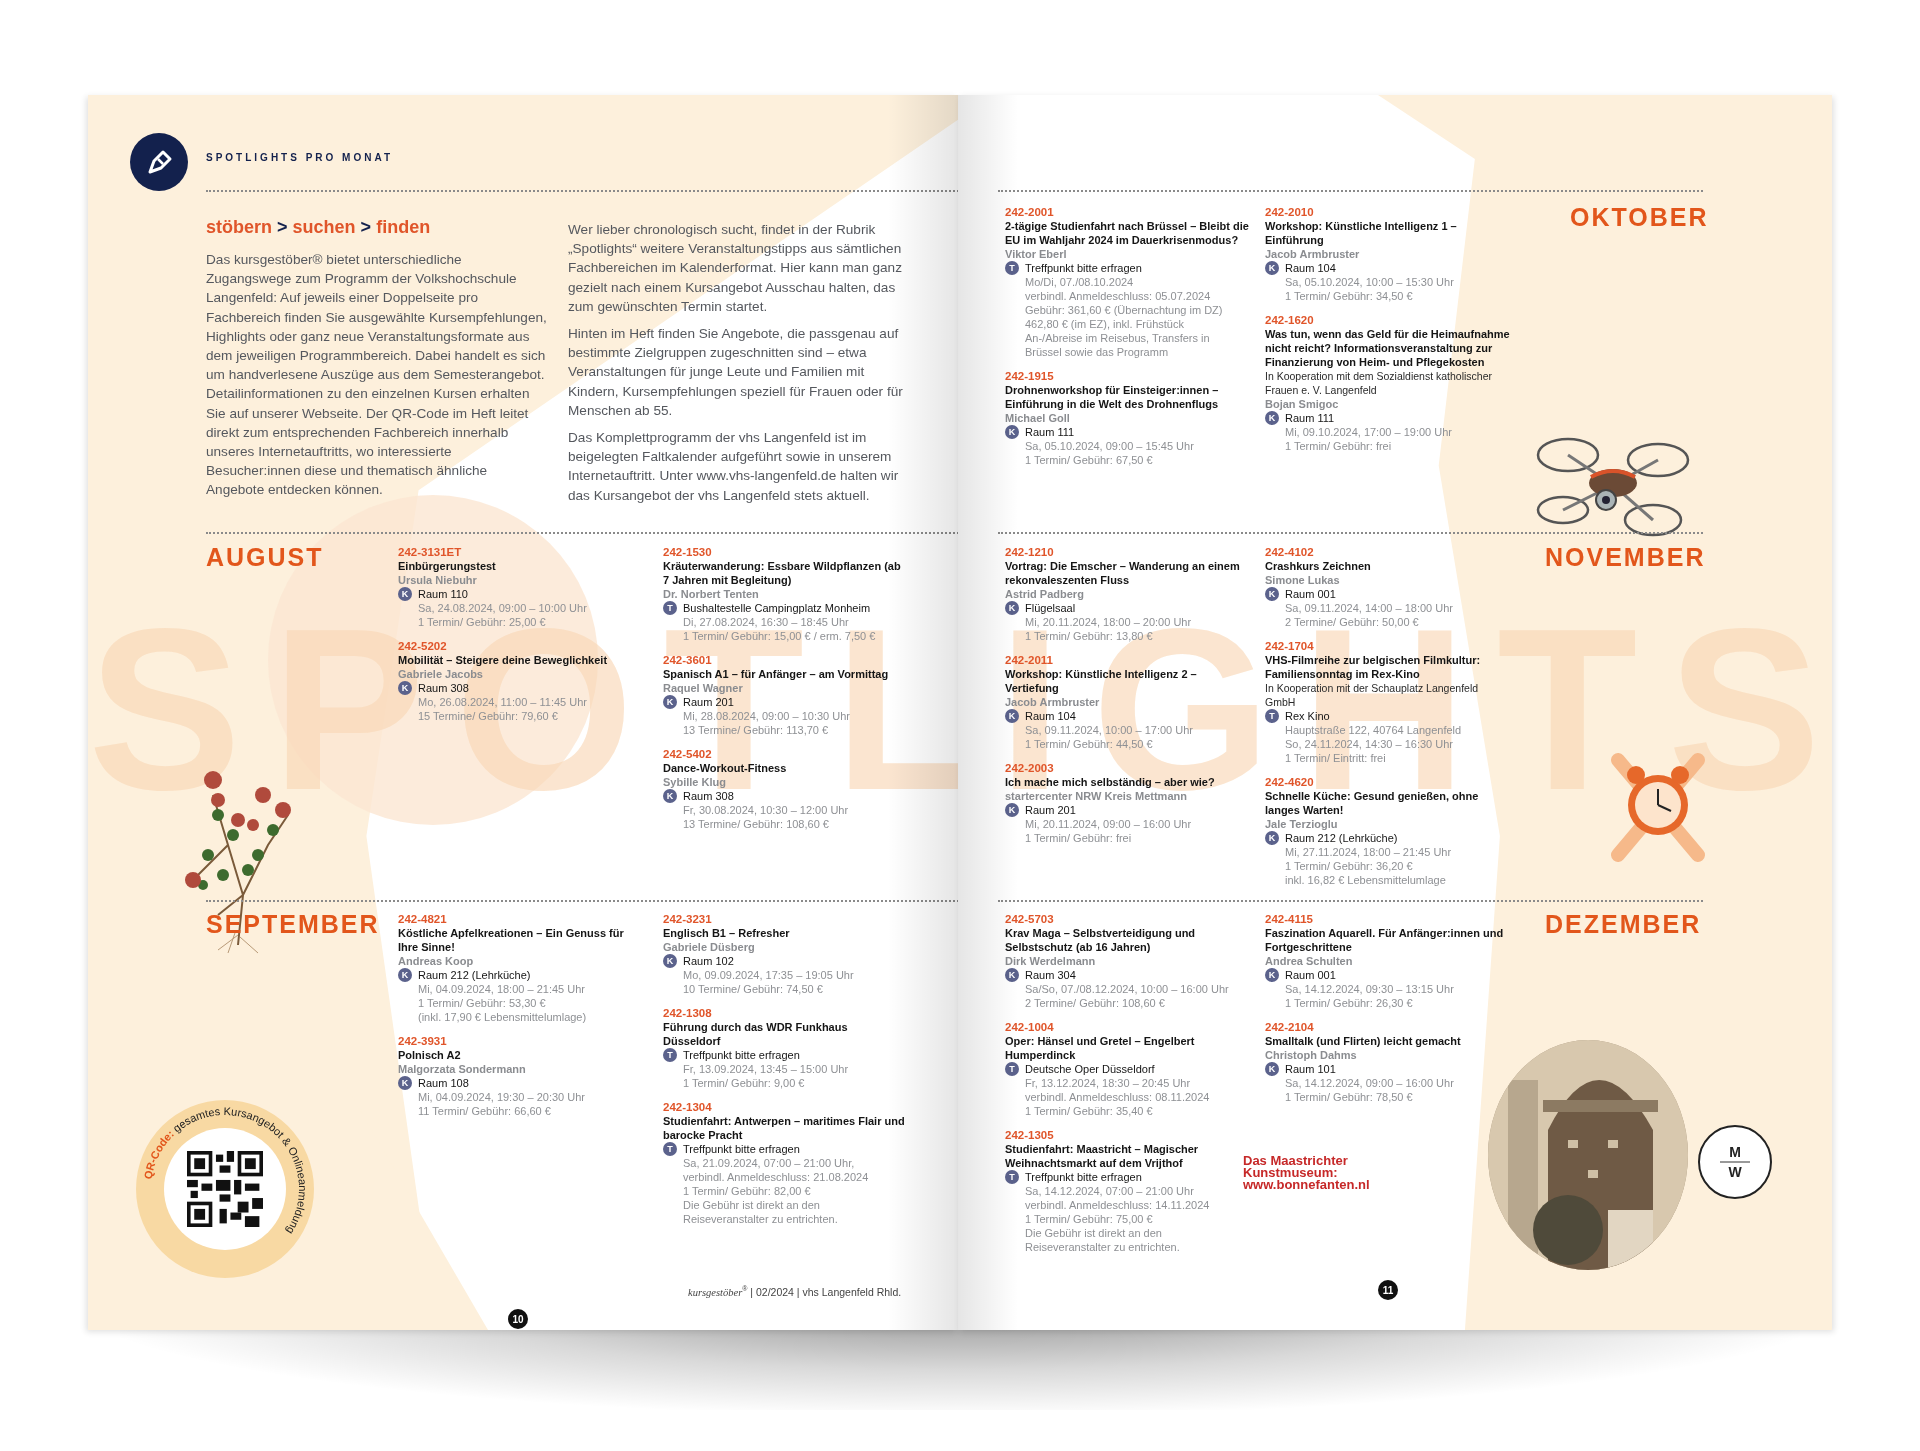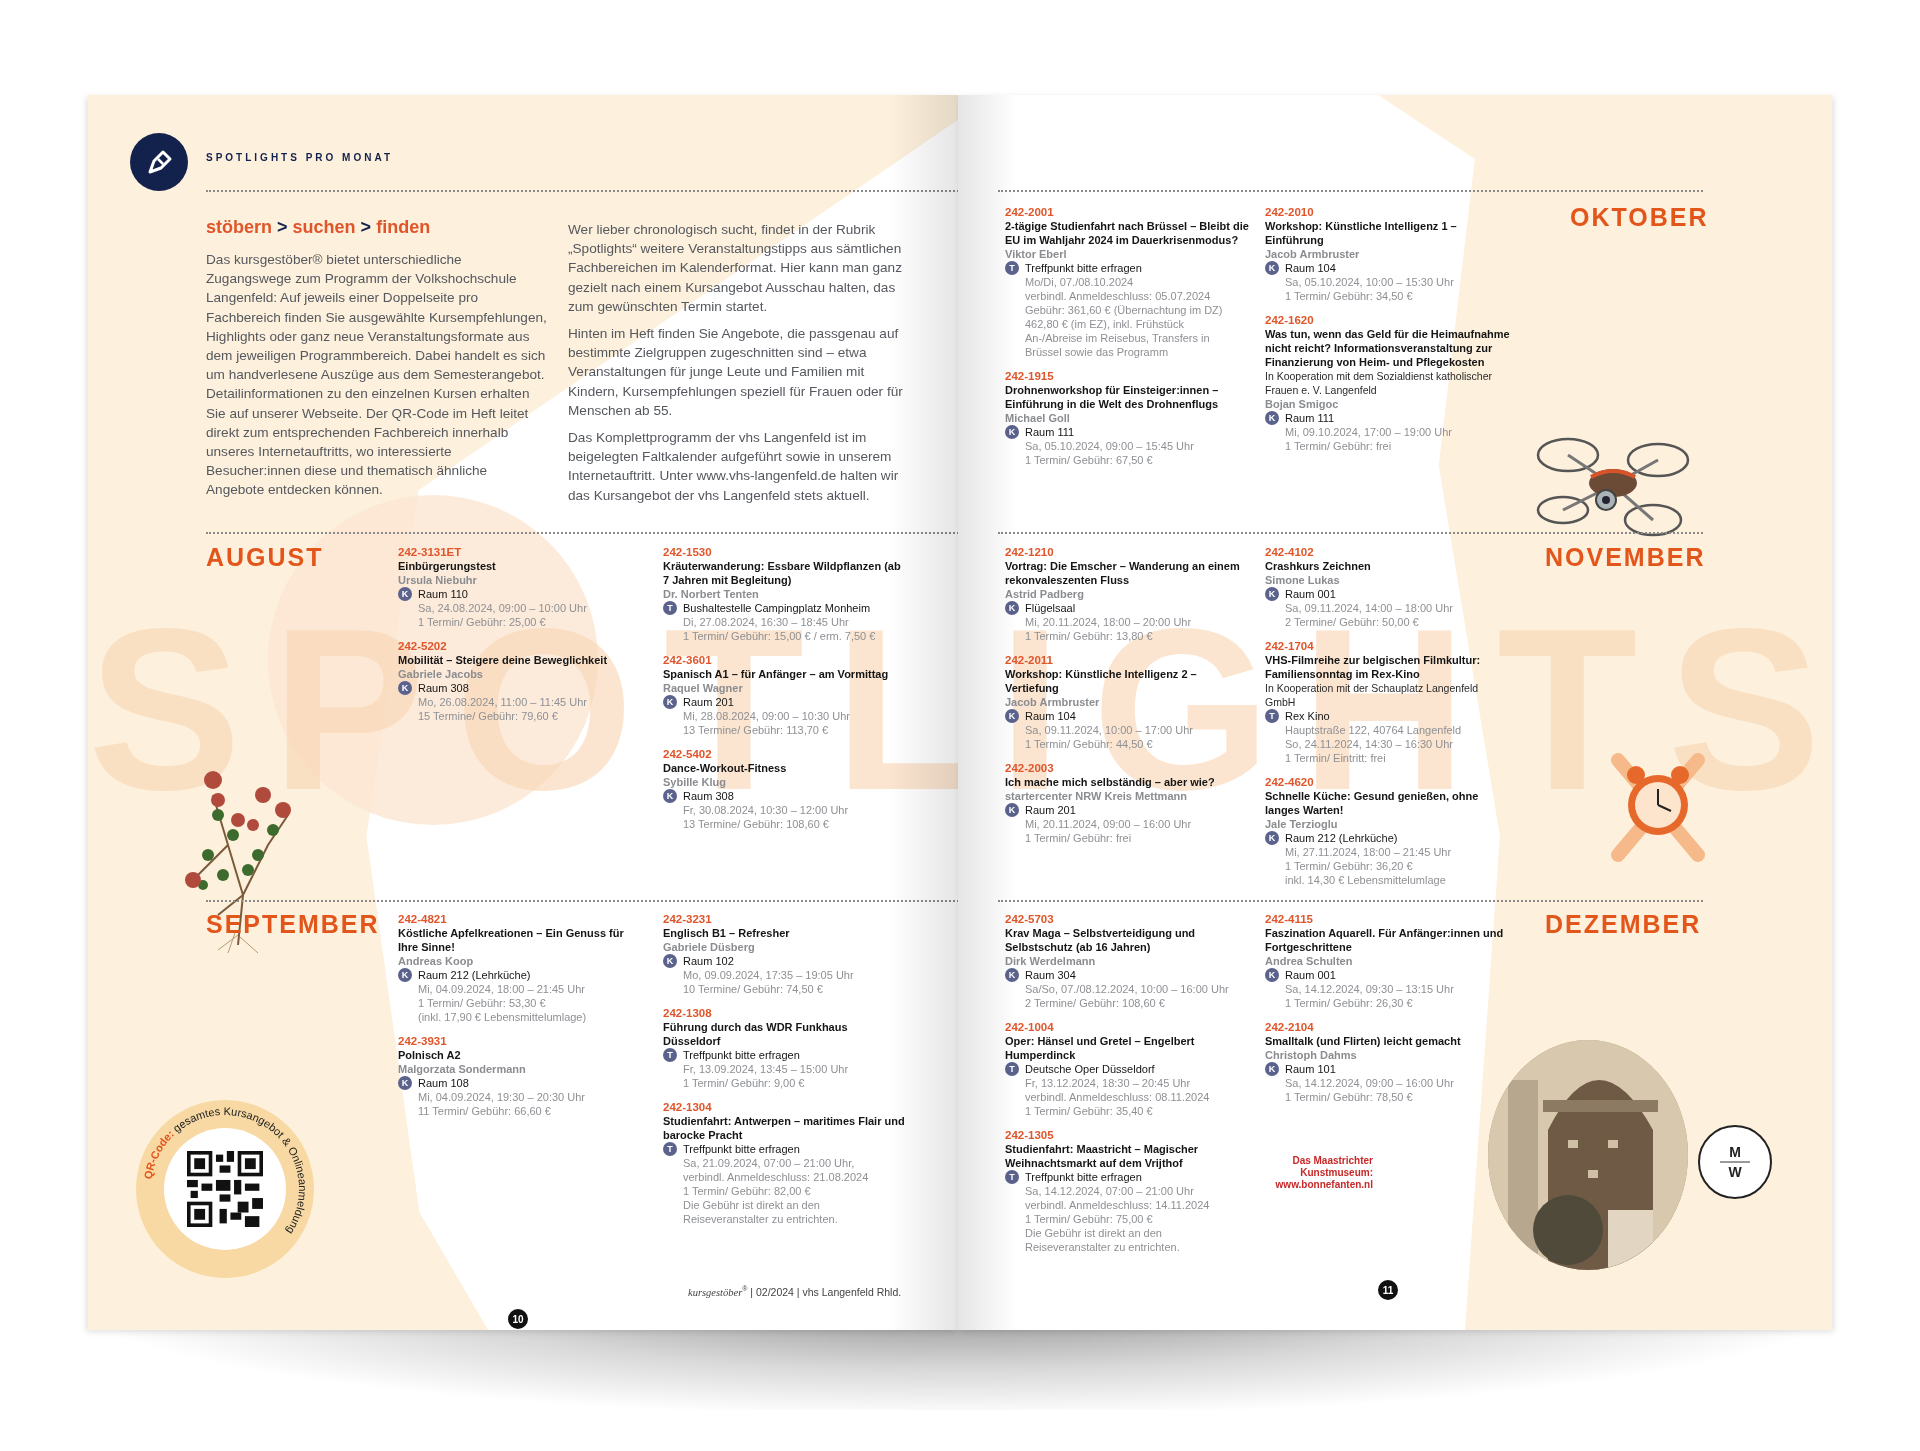--- a/index.html
+++ b/index.html
@@ -28,21 +28,21 @@
   .entry .teacher{color:#8a8c90;font-weight:bold;}
   .entry .loc{display:flex;align-items:flex-end;color:#151515;}
   .entry .badge{width:14px;height:14px;border-radius:50%;background:#5b628c;color:#fff;font-size:9px;font-weight:bold;display:inline-flex;align-items:center;justify-content:center;margin-right:6px;flex:none;}
   .entry .det{padding-left:20px;color:#8e9094;}
   .pgnum{position:absolute;width:20px;height:20px;border-radius:50%;background:#111;color:#fff;font-size:10px;font-weight:bold;display:flex;align-items:center;justify-content:center;}
   .footer{position:absolute;font-size:10.5px;color:#444;}
   .footer i{font-family:"Liberation Serif",serif;}
   .qr-ring{position:absolute;left:48px;top:1005px;width:178px;height:178px;border-radius:50%;background:#f8d9a3;}
   .qr-inner{position:absolute;left:28px;top:28px;width:122px;height:122px;border-radius:50%;background:#fff;display:flex;align-items:center;justify-content:center;}
   .qr-ring svg.ringtext{position:absolute;left:0;top:0;}
-  .museum-note{position:absolute;font-size:10px;line-height:12px;color:#c62828;text-align:right;font-weight:bold;}
+  .museum-note{position:absolute;font-size:13px;line-height:12px;color:#c62828;font-weight:bold;}
   .photo{position:absolute;border-radius:50%;overflow:hidden;background:radial-gradient(circle at 50% 40%,#c8b8a0,#8d7a62);}
   .stamp{position:absolute;width:70px;height:70px;border-radius:50%;border:2px solid #222;background:#fff;display:flex;align-items:center;justify-content:center;flex-direction:column;font-weight:bold;font-size:14px;color:#222;line-height:14px;}
 </style>
 </head>
 <body>
 
 <div class="shadow"></div>
 
 <div class="page left">
   <div class="cream" style="left:0;top:0;width:870px;height:1235px;clip-path:polygon(0 0,100% 0,100% 2%,38% 32%,32% 60%,40% 100%,0 100%);"></div>
@@ -424,21 +424,21 @@
       <div class="entry">
         <div class="code">242-4620</div>
         <div class="title">Schnelle Küche: Gesund genießen, ohne langes Warten!</div>
         <div class="teacher">Jale Terzioglu</div>
         <div class="loc">
           <span class="badge">K</span>
           <span>Raum 212 (Lehrküche)</span>
         </div>
         <div class="det">Mi, 27.11.2024, 18:00 – 21:45 Uhr</div>
         <div class="det">1 Termin/ Gebühr: 36,20 €</div>
-        <div class="det">inkl. 14,30 € Lebensmittelumlage</div>
+        <div class="det">inkl. 16,82 € Lebensmittelumlage</div>
       </div>
     </div>
 
   <div style="position:absolute;left:645px;top:650px;width:110px;height:120px;">
     <svg width="110" height="120" viewBox="0 0 110 120">
       <line x1="15" y1="15" x2="95" y2="110" stroke="#f6b98a" stroke-width="14" stroke-linecap="round"></line>
       <line x1="95" y1="15" x2="15" y2="110" stroke="#f6b98a" stroke-width="14" stroke-linecap="round"></line>
       <circle cx="55" cy="60" r="30" fill="#e6682a"></circle>
         <circle cx="55" cy="60" r="23" fill="#fde4cc"></circle>
       <circle cx="33" cy="30" r="9" fill="#e6682a"></circle>

